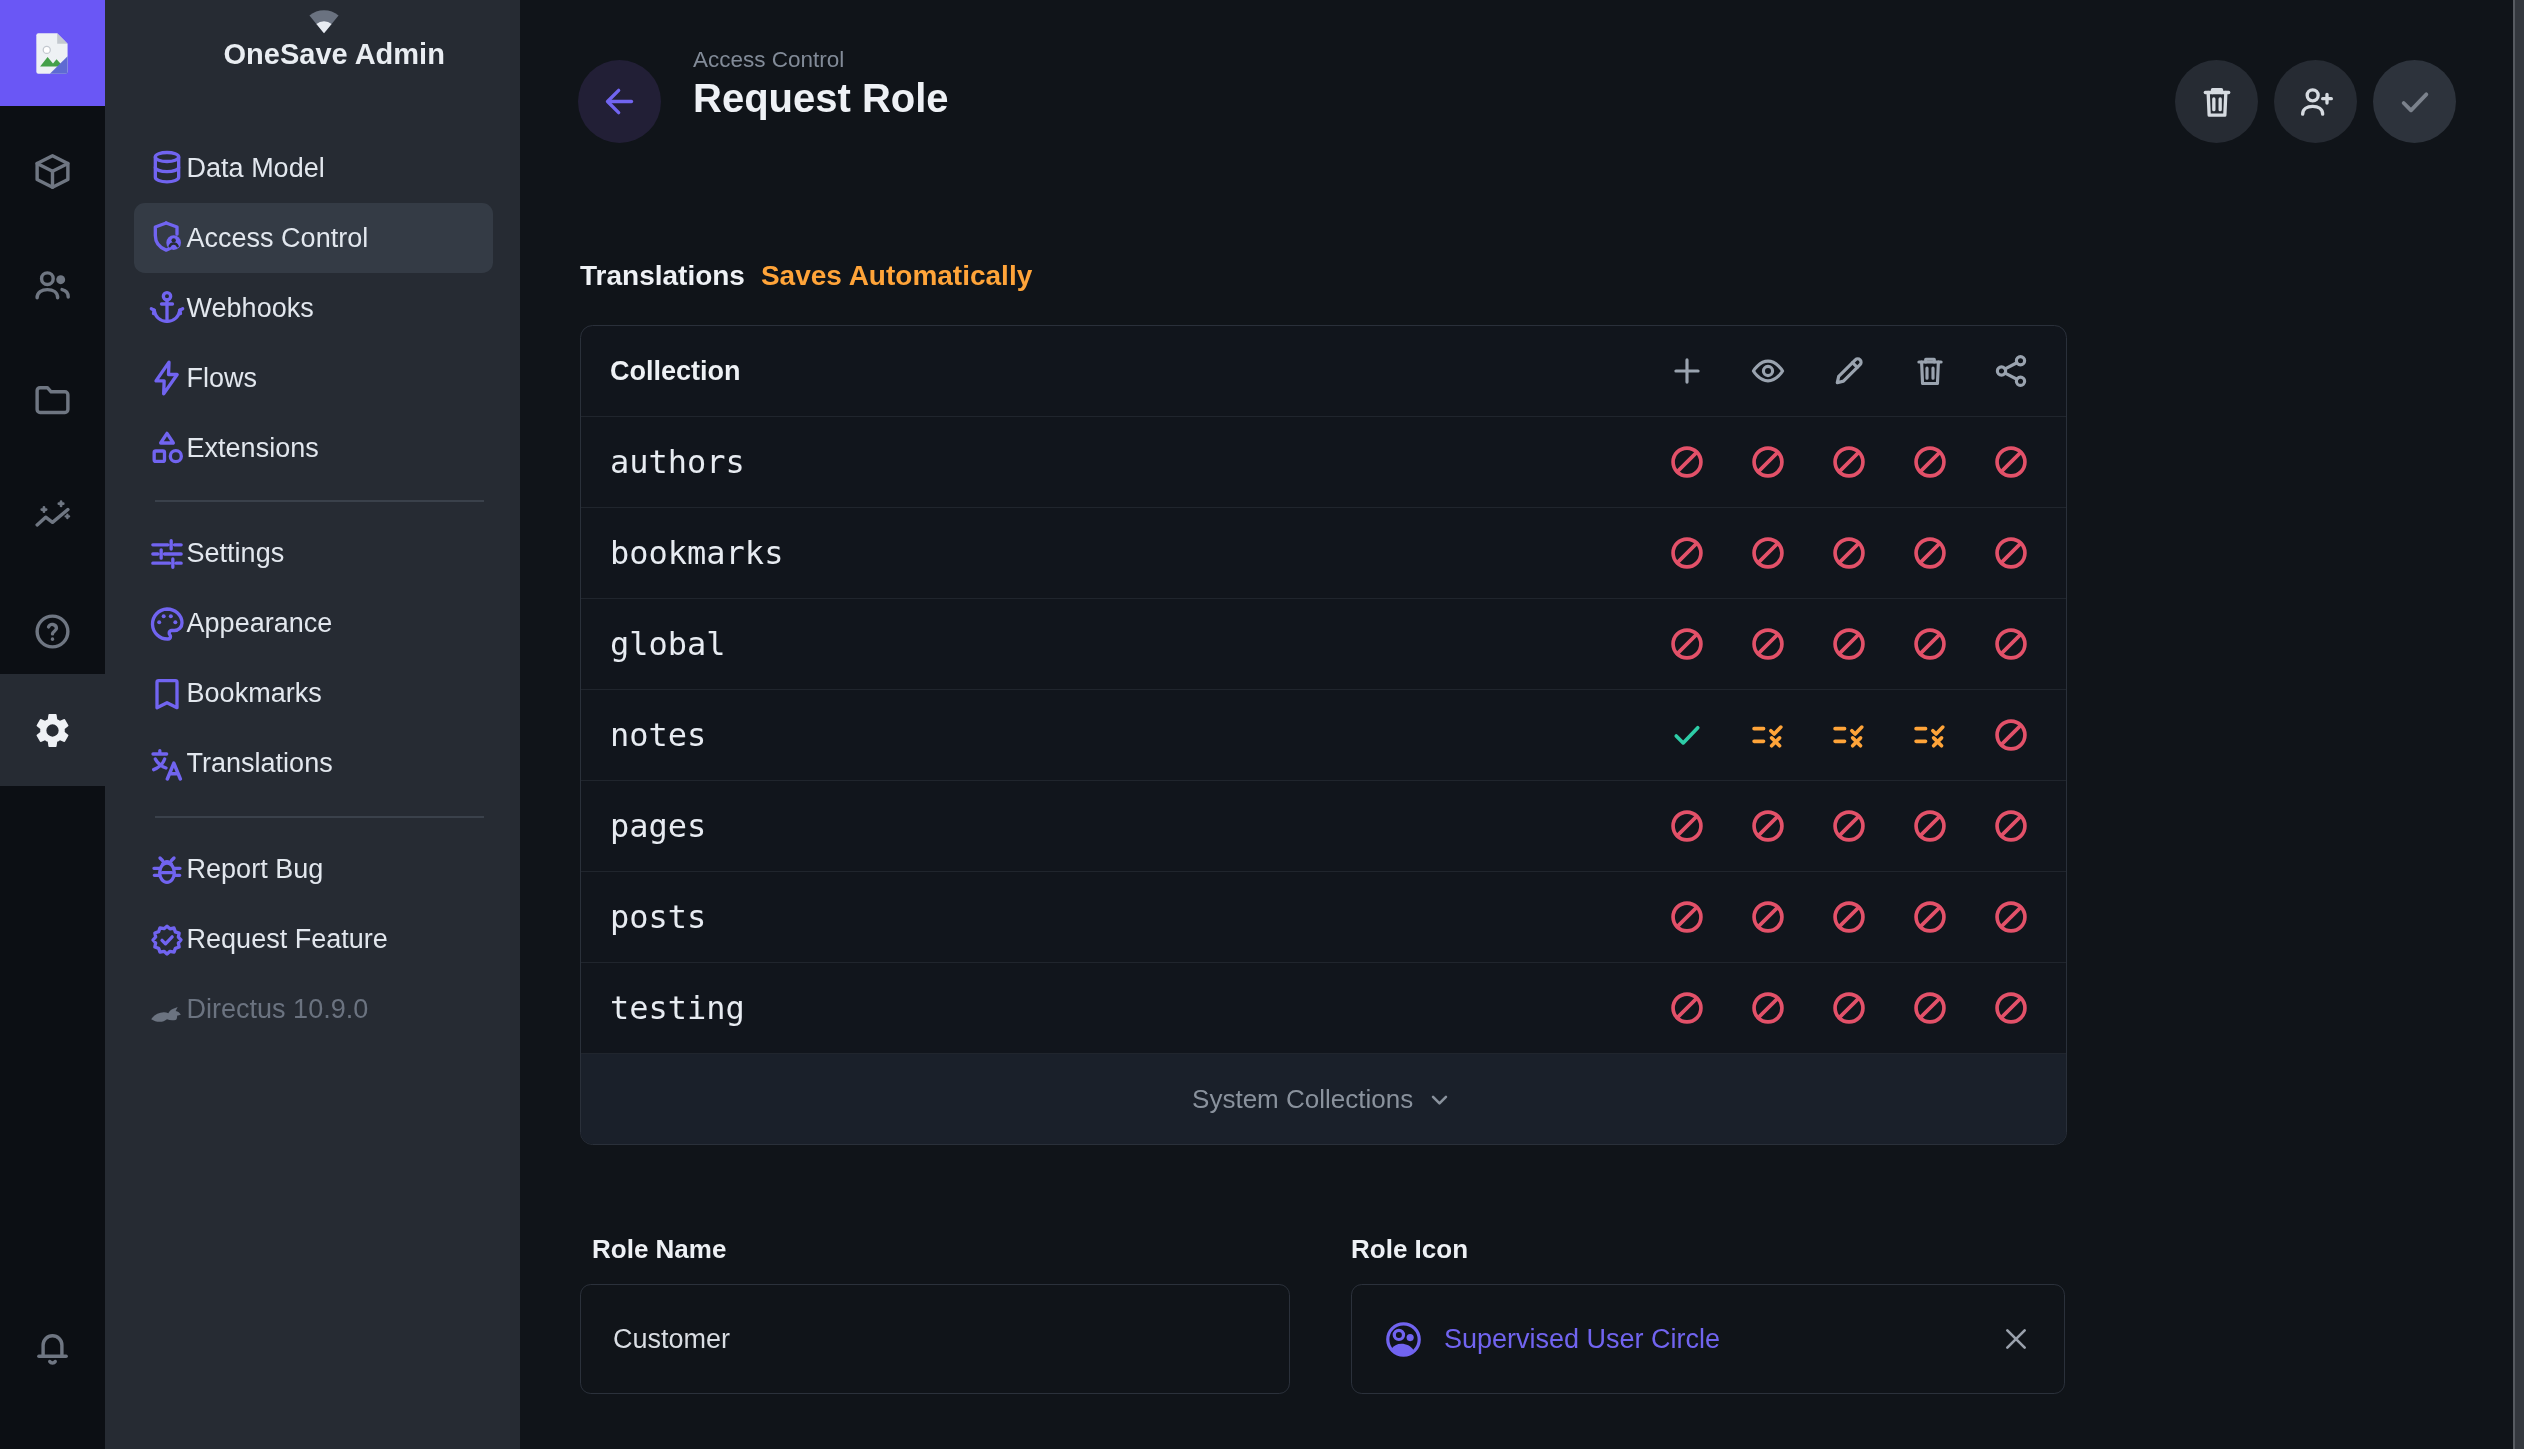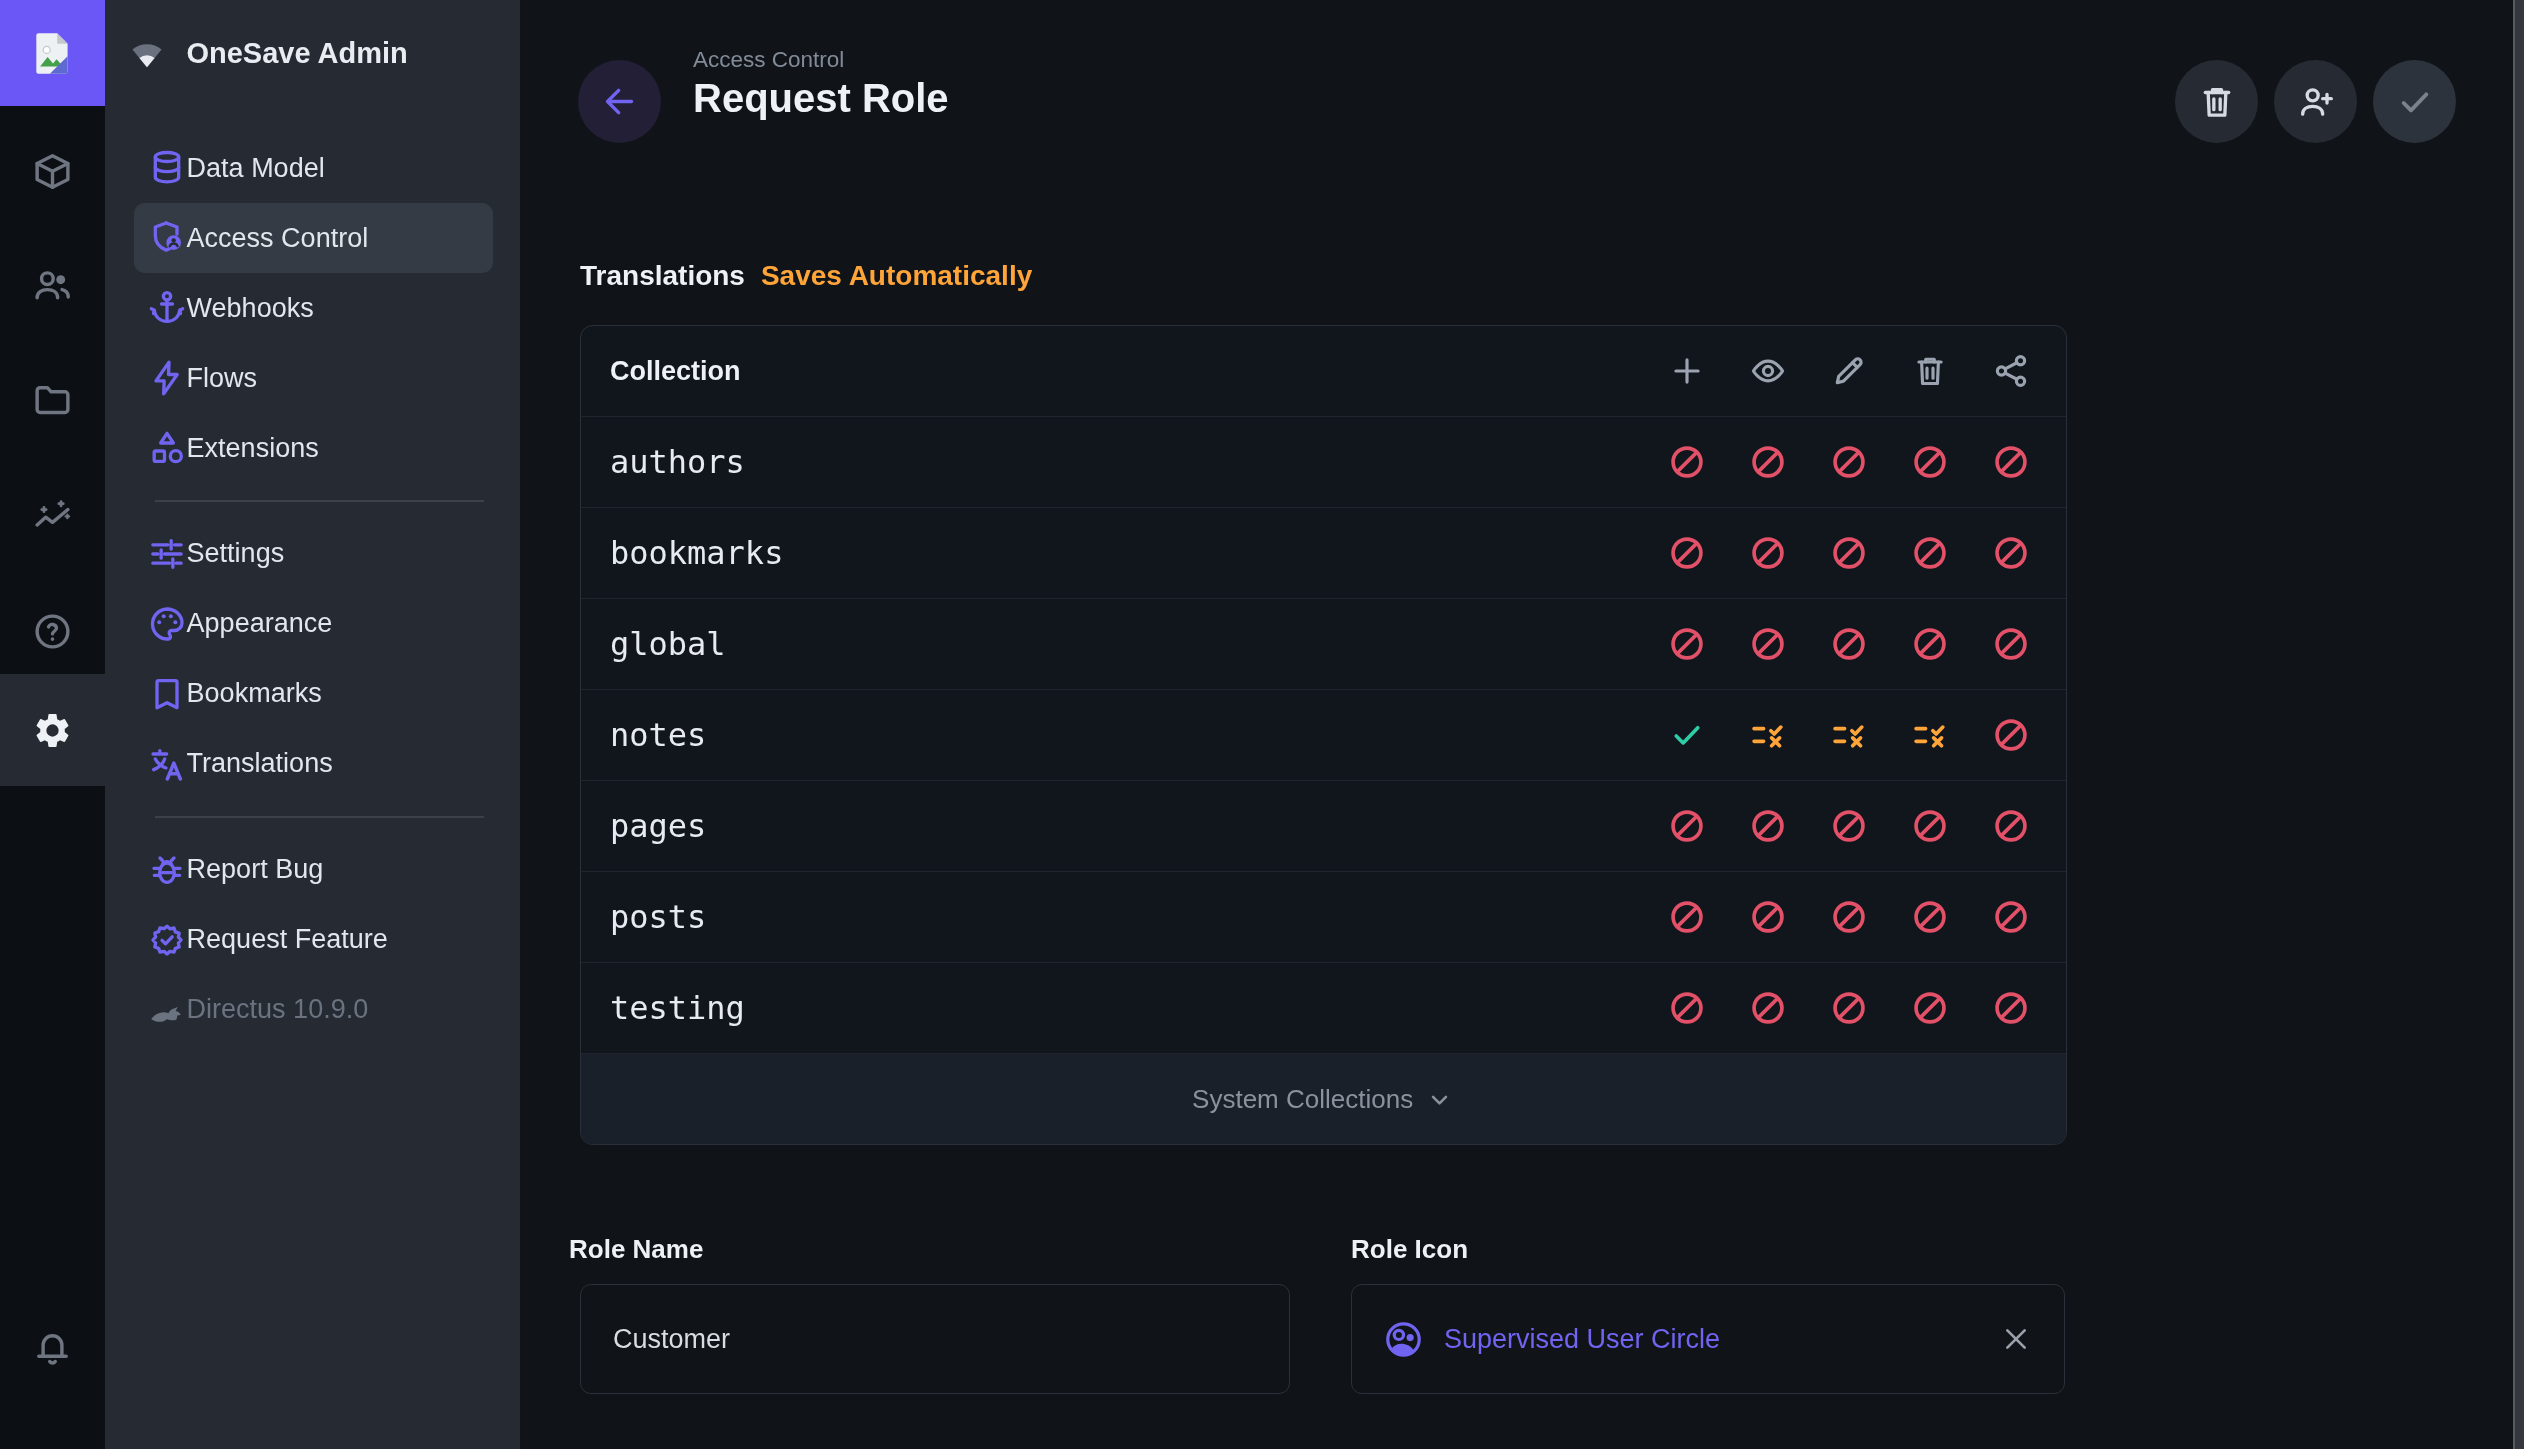--- a/index.html
+++ b/index.html
@@ -11,21 +11,21 @@
   .logo{position:absolute;left:0;top:0;width:105px;height:106px;background:#6a57f5;
         display:flex;align-items:center;justify-content:center;}
   .logo .icon{width:50px;height:50px;}
   .module-item{position:absolute;left:0;width:105px;height:105px;display:flex;
         align-items:center;justify-content:center;color:#6f7682;cursor:pointer;}
   .module-item .icon{width:41px;height:41px;}
   .module-item.active{background:#262b33;height:112px;color:#eef1f5;}
 
   
   .sidebar{position:absolute;left:105px;top:0;width:415px;height:100%;background:#262b33;}
-  .project-header{height:106px;display:flex;align-items:center;padding-left:23.4px;}
+  .project-header{height:106px;display:flex;align-items:center;padding-left:23.4px;flex-direction:column;}
   .project-header .icon{width:38px;height:38px;}
   .project-title{margin-left:20px;font-size:29px;font-weight:600;color:#e9edf2;}
   .nav{position:absolute;top:133px;left:0;right:0;}
   .nav-item{height:70px;margin:0 27px 0 29px;padding-left:12.6px;border-radius:10.8px;
         display:flex;align-items:center;color:#e2e7ee;font-size:27px;font-weight:500;cursor:pointer;}
   .nav-item .icon{width:40px;height:40px;color:#7164f0;flex:0 0 40px;}
   .nav-item.active{background:#343b45;}
   .nav-item.version{color:#6b7380;}
   .nav-item.version .icon{color:#6b7380;}
   .nav-divider{height:1.8px;background:#3a414b;margin:17px 36px 17px 50px;}
@@ -709,21 +709,21 @@
       <div class="pt-row pt-footer">
         <span>System Collections</span>
         <span class="icon">
           <svg viewBox="0 0 24 24" fill="none" stroke="currentColor" stroke-width="2" stroke-linecap="round" stroke-linejoin="round">
             <path d="M7 10l5 5 5-5"></path>
           </svg>
         </span>
       </div>
     </div>
 
-  <div class="field-label" style="left:569px">Role Name</div>
+  <div class="field-label" style="left:592px">Role Name</div>
   <div class="field-label" style="left:1351px">Role Icon</div>
 
   <div class="input" style="left:580px;width:710px">
     <span class="val">Customer</span>
   </div>
 
   <div class="input" style="left:1351px;width:714px">
     <span class="icon icon-lead">
         <svg viewBox="0 0 24 24" fill="none" stroke="currentColor" stroke-width="1.9">
           <circle cx="12" cy="12" r="9.2"></circle>

